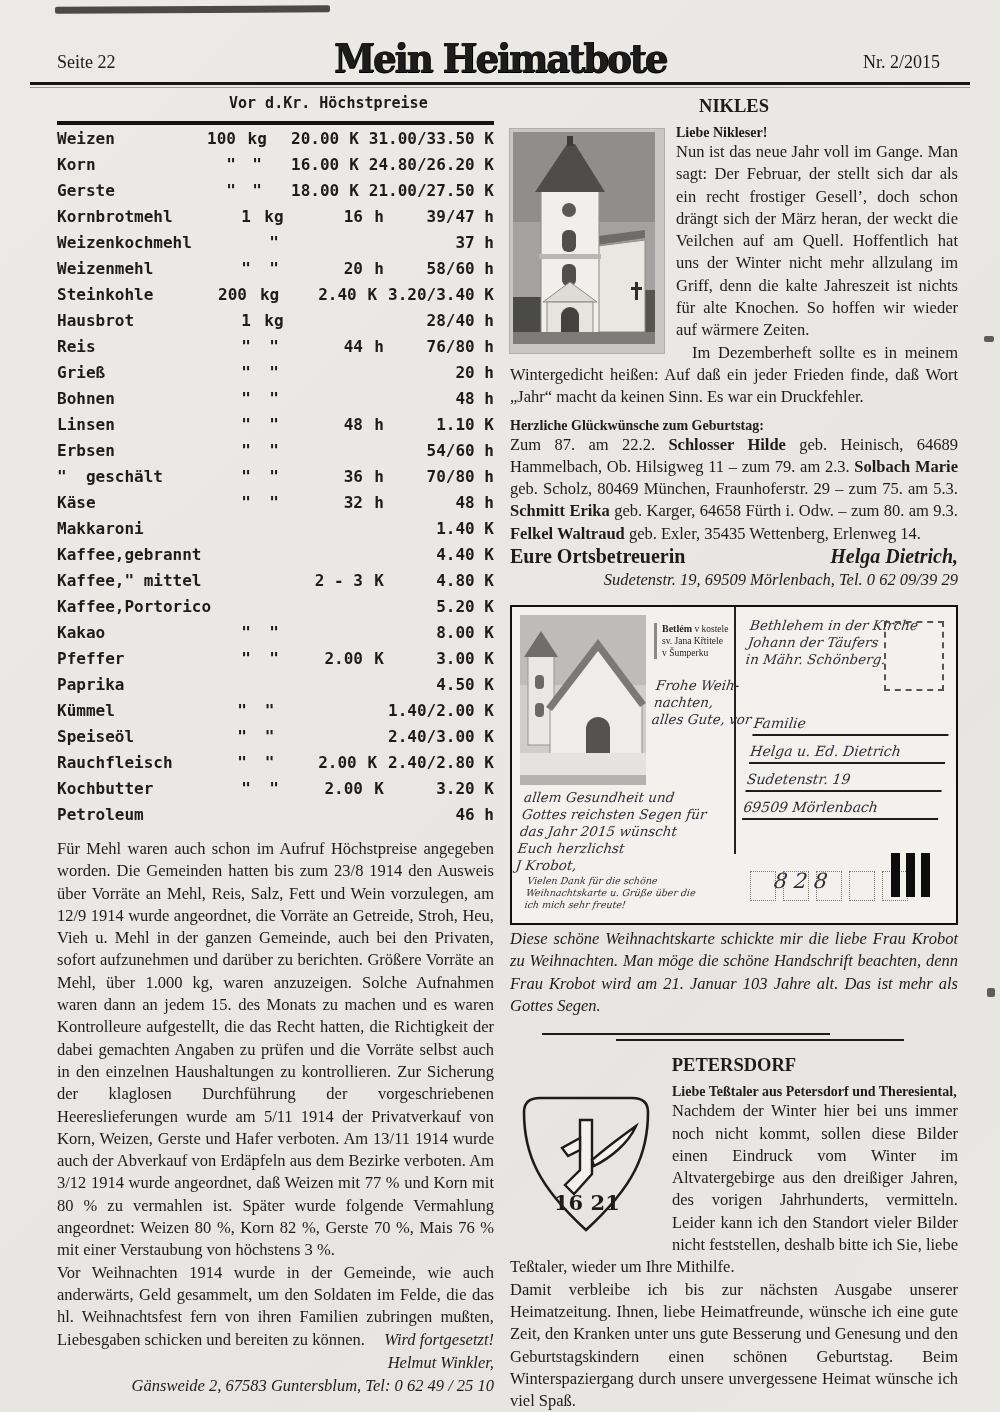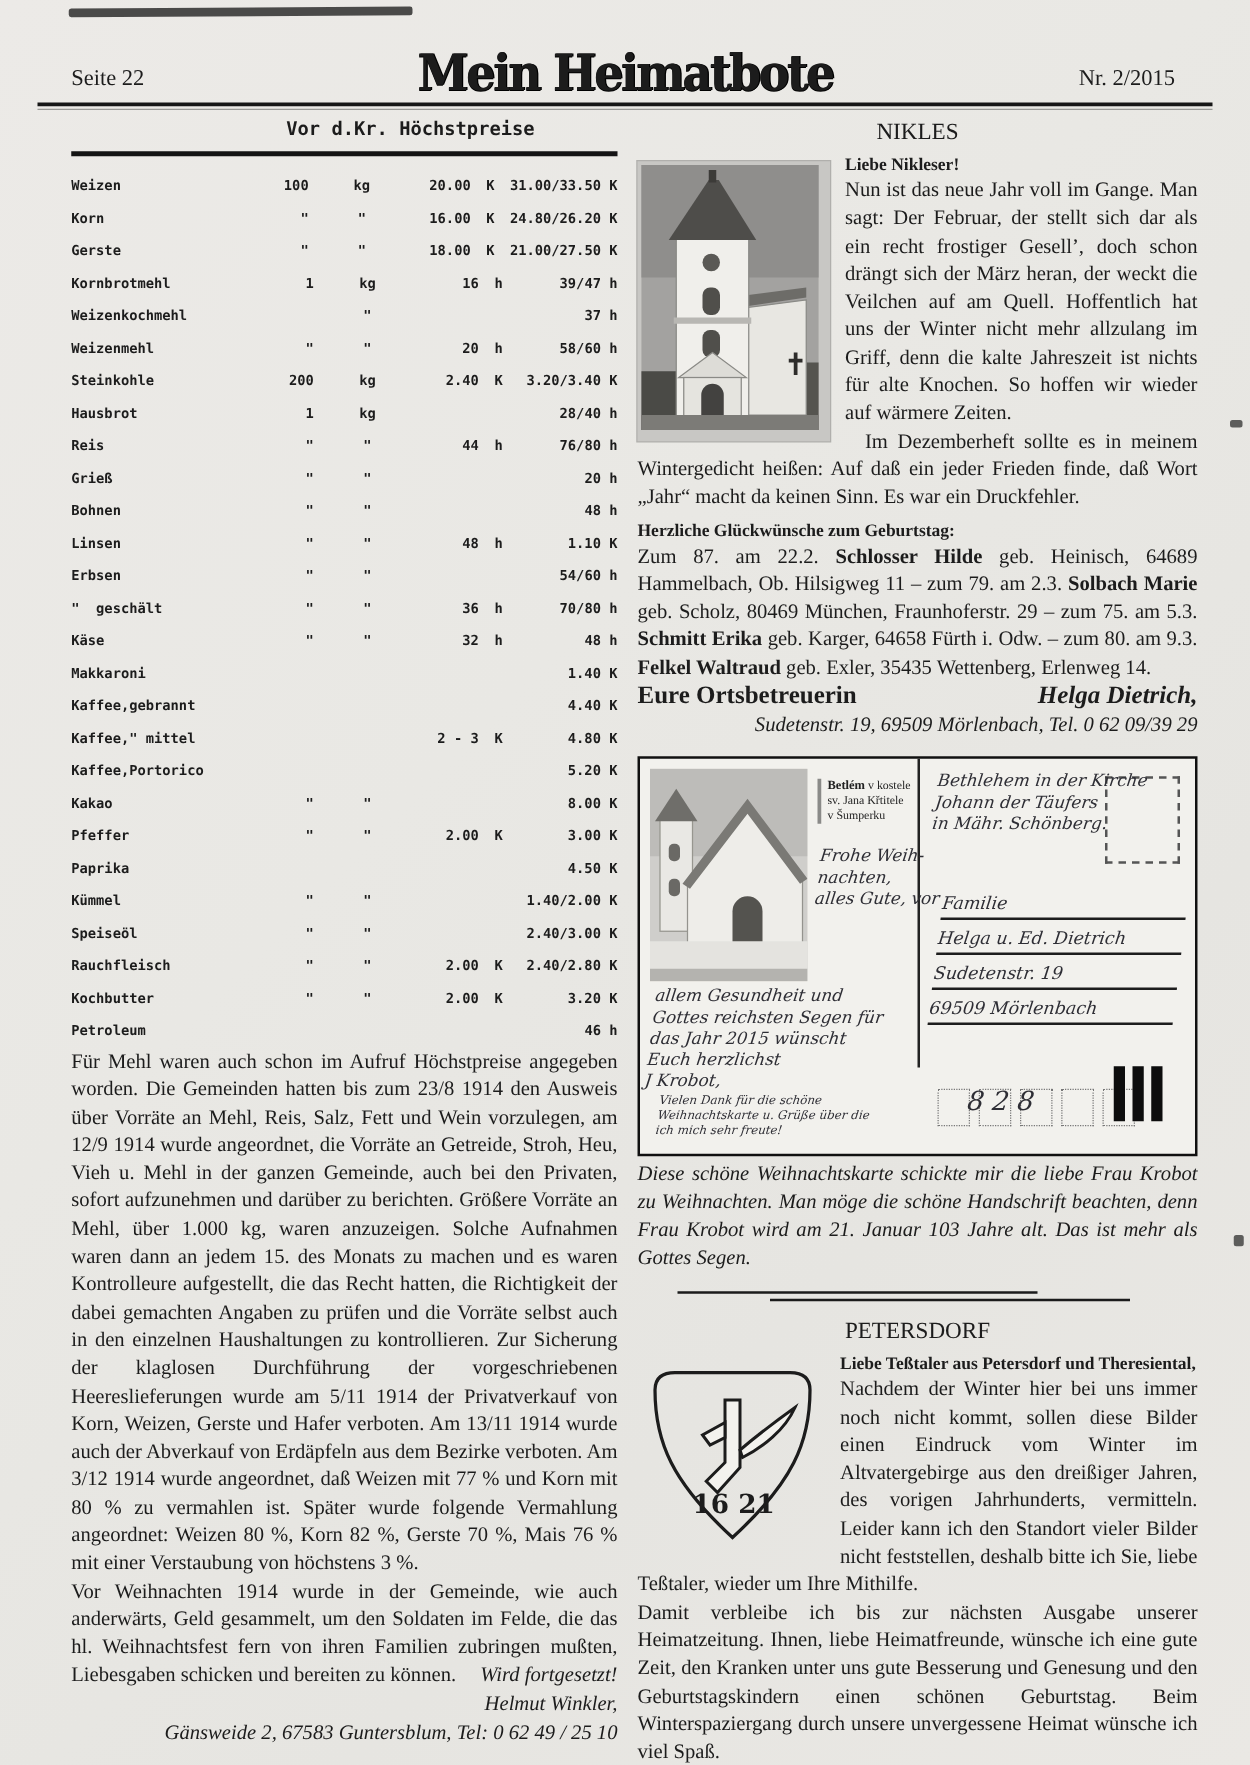--- a/index.html
+++ b/index.html
@@ -17,35 +17,35 @@
   .hdr-rule{position:absolute;left:30px;right:30px;top:82px;height:3px;background:#161616;}
   .hdr-rule2{position:absolute;left:30px;right:30px;top:87px;height:1px;background:#9a9a97;}
 
   .col-left{position:absolute;left:57px;top:94px;width:437px;}
   .col-right{position:absolute;left:510px;top:96px;width:448px;}
 
   
   .tbl-title{font-family:"DejaVu Sans Mono",monospace;font-weight:bold;font-size:15px;
              margin-left:172px;margin-bottom:9px;}
   .tbl-rule{height:4px;background:#141414;margin-bottom:4px;}
-  .trow{display:flex;height:26px;align-items:flex-end;
-        font-family:"DejaVu Sans Mono",monospace;font-weight:bold;font-size:11px;}
+  .trow{display:flex;height:26px;align-items:flex-start;
+        font-family:"DejaVu Sans Mono",monospace;font-weight:bold;font-size:16px;}
   .trow .c0{width:150px;white-space:pre;}
   .trow .c1{width:44px;text-align:right;white-space:pre;}
-  .trow .c2{width:46px;text-align:center;white-space:pre;margin-left:20px;}
+  .trow .c2{width:46px;text-align:center;white-space:pre;}
   .trow .c3{width:66px;text-align:right;white-space:pre;}
   .trow .c4{width:32px;text-align:center;white-space:pre;}
   .trow .c5{flex:1;text-align:right;white-space:pre;}
 
   .body-text{font-size:16.5px;line-height:22.3px;text-align:justify;}
   .it{font-style:italic;}
   .right-line{text-align:right;font-style:italic;font-size:16.5px;line-height:23px;}
   .flex-line{display:flex;justify-content:space-between;font-size:20px;line-height:23px;font-weight:bold;}
 
-  .sec-title{text-align:center;font-weight:normal;font-size:18.5px;margin-bottom:8px;}
+  .sec-title{text-align:center;font-weight:bold;font-size:18.5px;margin-bottom:8px;}
   .bold-head{font-weight:bold;font-size:14px;}
   .photo-wrap{float:left;width:148px;height:218px;margin:4px 12px 4px 0;
               background:#c8c7c4;padding:3px;box-shadow:0 0 0 1px #b0afac;}
   .indent{text-indent:16px;}
 
   
   .postcard{position:relative;width:444px;height:316px;border:2px solid #101010;
             background:#f2f1ed;margin-top:14px;}
   .pc-divider{position:absolute;left:50%;top:0;width:2px;height:78%;background:#222;}
   .pc-photo{position:absolute;left:8px;top:8px;width:126px;height:170px;background:#dddcd8;}

